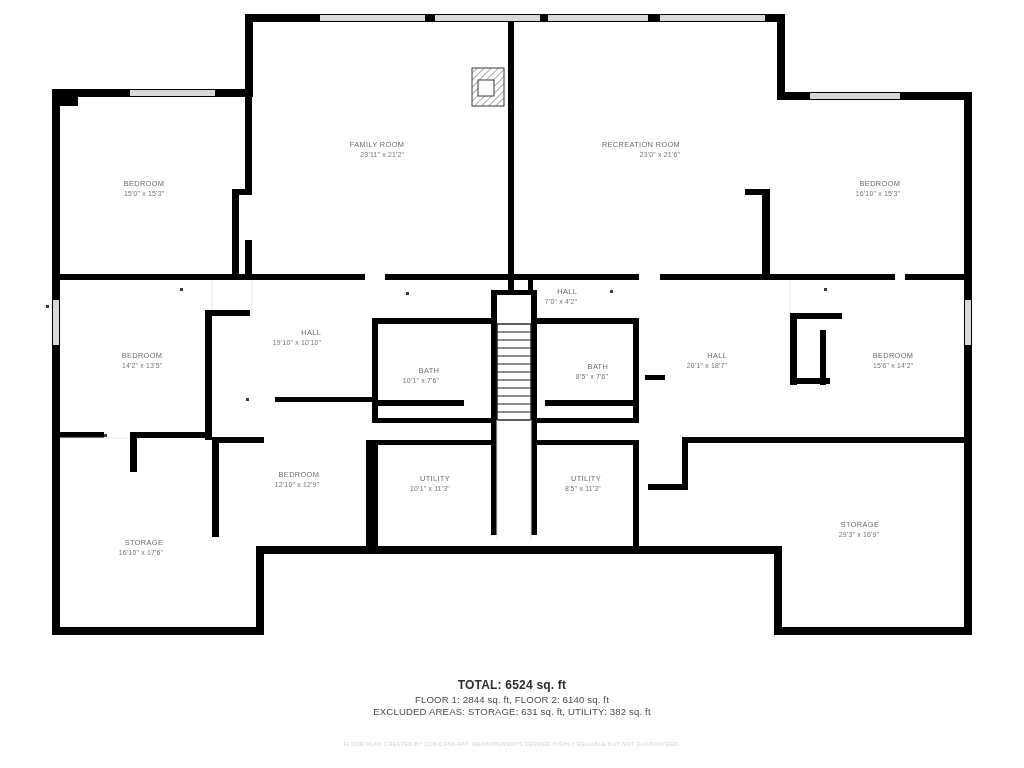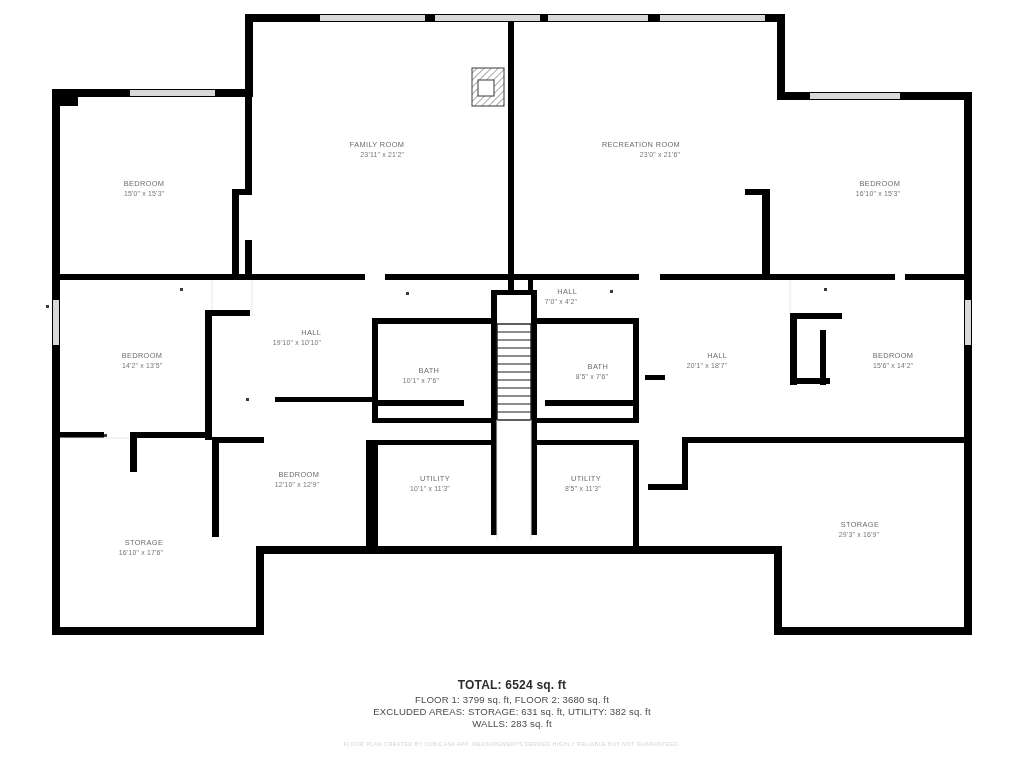--- a/index.html
+++ b/index.html
@@ -318,20 +318,19 @@
     <span class="rl-dims">16'10" x 17'6"</span>
   </div>
 
   <div class="room-label" style="left:859px; top:530px;">
     <span class="rl-name">STORAGE</span>
     <span class="rl-dims">29'3" x 16'9"</span>
   </div>
 
   <div id="summary-block">
     <div class="sum-total">TOTAL: 6524 sq. ft</div>
-    <div class="sum-line">FLOOR 1: 3799 sq. ft, FLOOR 2: 3680 sq. ft</div>
+    <div class="sum-line">FLOOR 1: 2844 sq. ft, FLOOR 2: 6140 sq. ft</div>
     <div class="sum-line">EXCLUDED AREAS: STORAGE: 631 sq. ft, UTILITY: 382 sq. ft</div>
-    <div class="sum-line">WALLS: 283 sq. ft</div>
   </div>
 
   <div id="disclaimer">FLOOR PLAN CREATED BY CUBICASA APP. MEASUREMENTS DEEMED HIGHLY RELIABLE BUT NOT GUARANTEED.</div>
 
 </div>
 
 </body></html>

